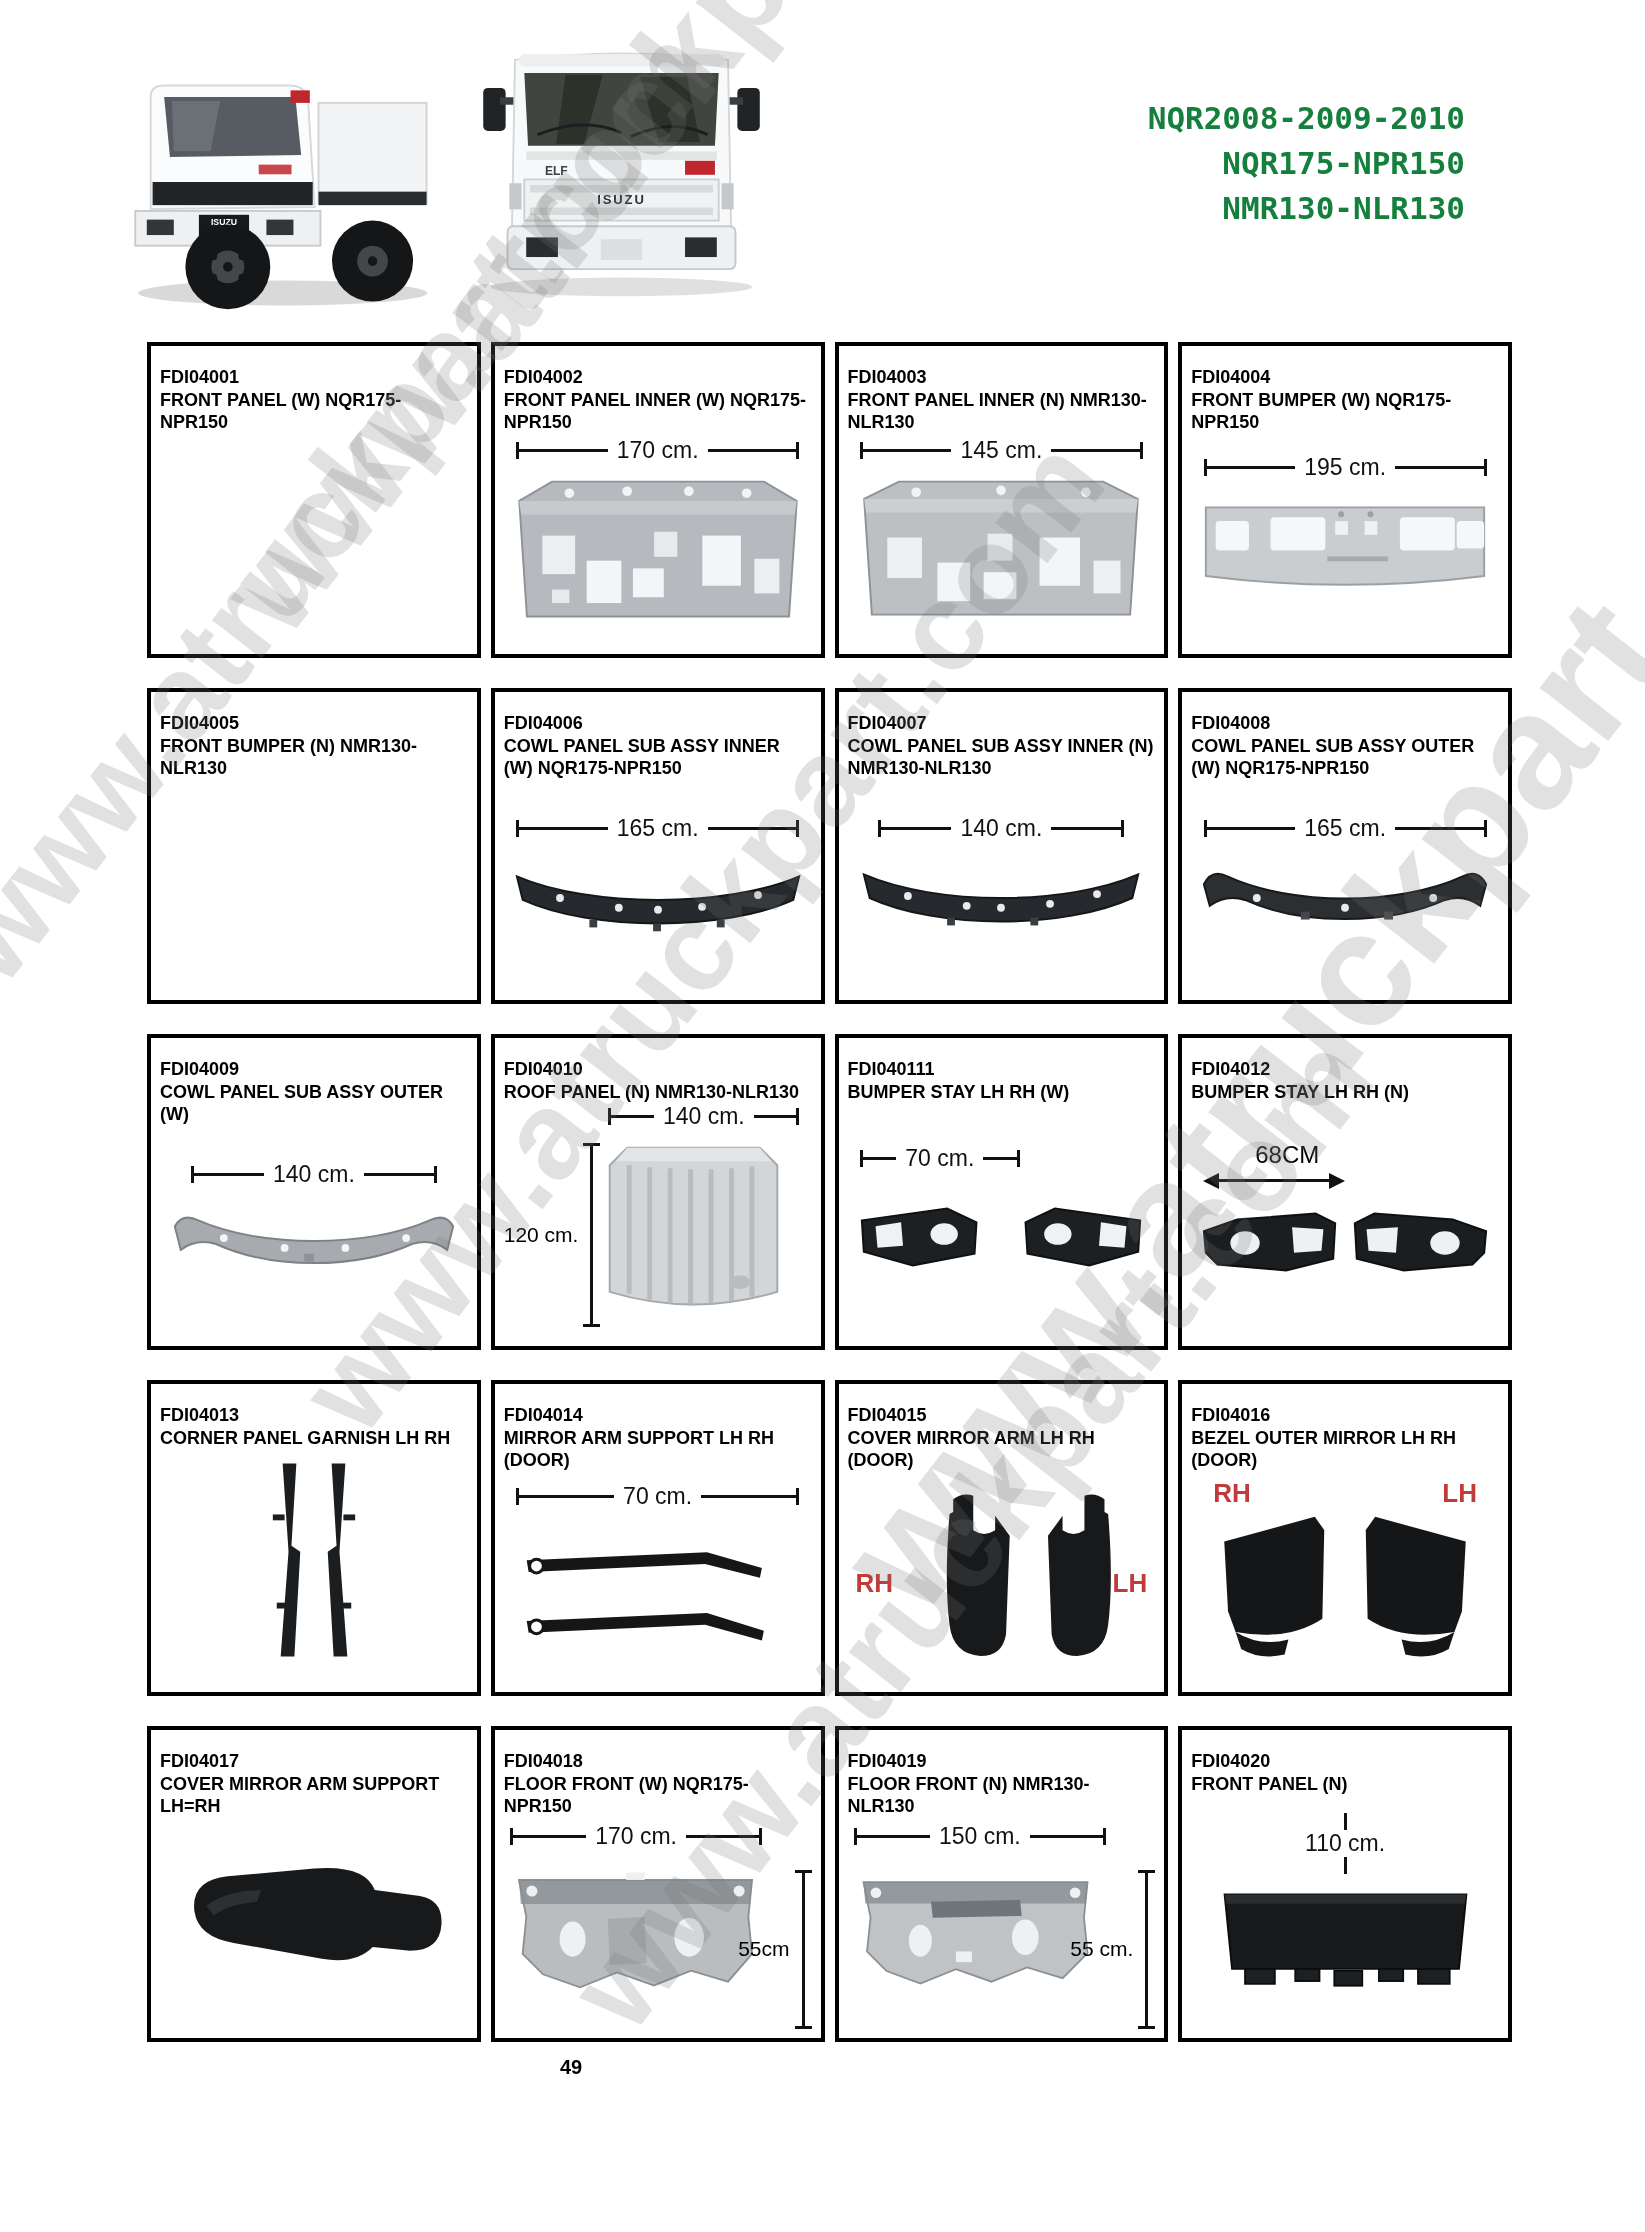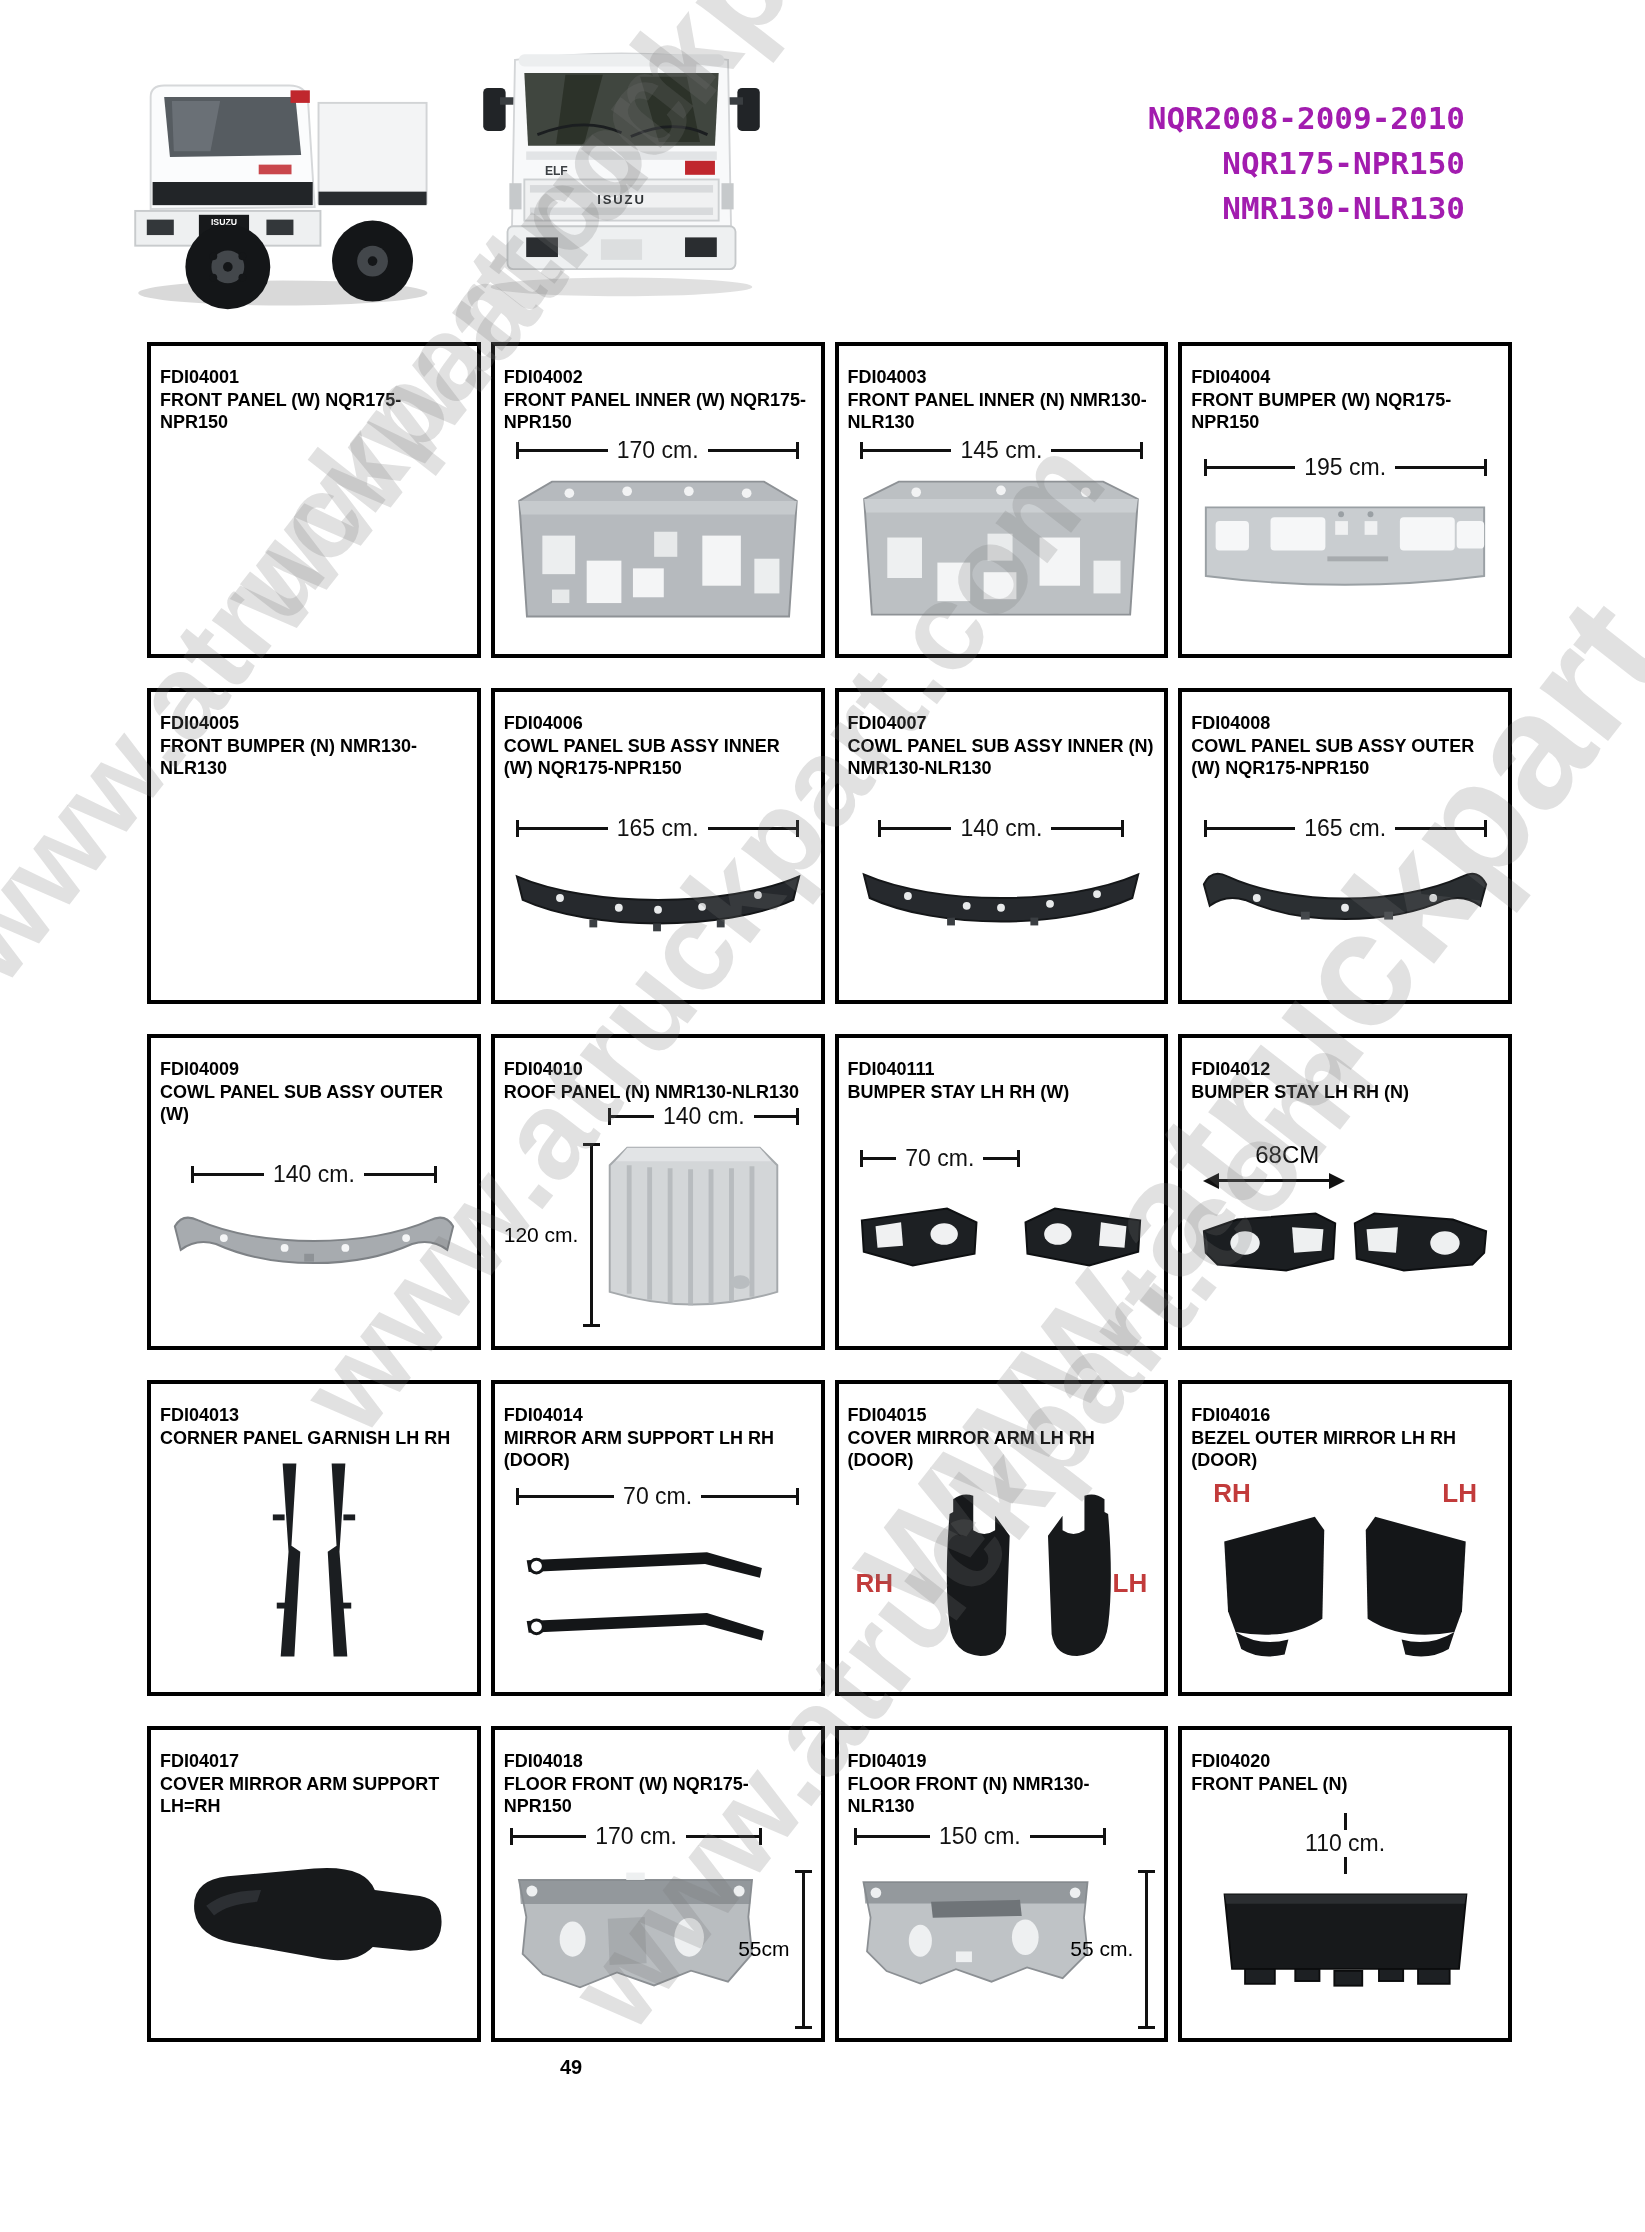--- a/index.html
+++ b/index.html
@@ -4,21 +4,21 @@
 <style>
   html,body{margin:0;padding:0;background:#e8e8e8;}
   .page{position:relative;width:1646px;height:2233px;background:#ffffff;overflow:hidden;
         font-family:"Liberation Sans",sans-serif;color:#000;margin:0 auto;}
   
   .wm{position:absolute;font-weight:bold;color:rgba(120,120,120,0.22);white-space:nowrap;
       transform:rotate(-52deg);transform-origin:left center;pointer-events:none;z-index:5;
       font-family:"Liberation Sans",sans-serif;}
   
   .models{position:absolute;top:96px;right:181px;text-align:right;z-index:2;
-          font-family:"DejaVu Sans Mono",monospace;font-size:31px;line-height:45px;font-weight:bold;color:#a21caf;}
+          font-family:"DejaVu Sans Mono",monospace;font-size:31px;line-height:45px;font-weight:bold;color:#15803d;}
   .trucks{position:absolute;left:114px;top:35px;z-index:2;display:flex;gap:30px;}
   
   .grid{position:absolute;left:147px;top:342px;width:1365px;z-index:3;
         display:grid;grid-template-columns:repeat(4,1fr);column-gap:10px;row-gap:30px;}
   .cell{border:4px solid #000;height:316px;box-sizing:border-box;background:#fff;
         padding:20px 9px;display:flex;flex-direction:column;}
   .cell-code,.cell-name{font-size:18px;font-weight:bold;line-height:1.25;letter-spacing:0px;}
   .fig{flex:1;position:relative;display:flex;flex-direction:column;justify-content:center;align-items:center;min-height:0;}
   svg.part{display:block;}
   

